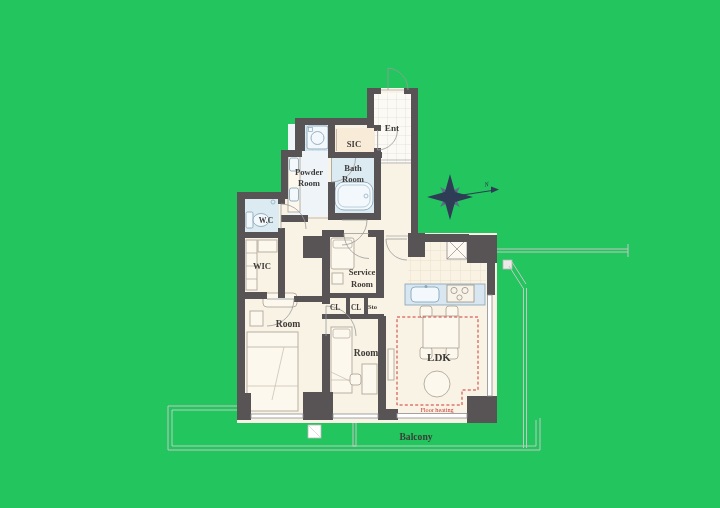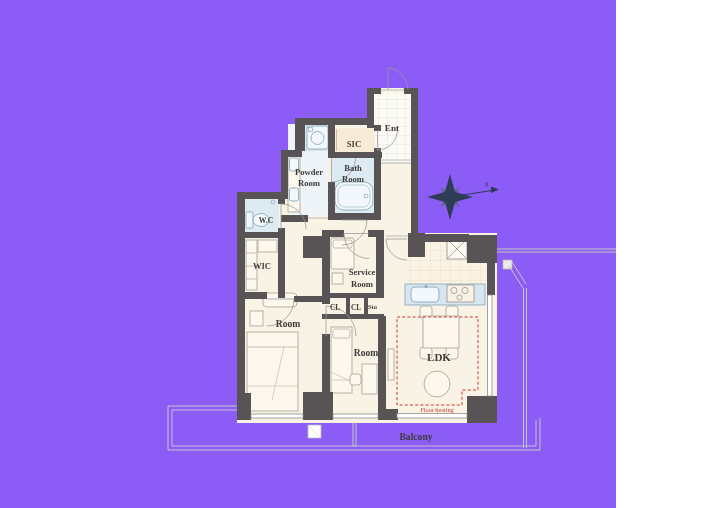--- a/index.html
+++ b/index.html
@@ -1,16 +1,16 @@
 <!DOCTYPE html>
 <html style="--wall: #585455; --floor_cream: #f9f3e5; --floor_sic: #f8ecd8; --floor_wet: #dcebf2; --floor_powder: #eef4f8; --counter_blue: #d7e6f0; --accent_red: #cd3a32; --compass: #2e3c55; --text: #3f3b39;"><head>
 <meta charset="utf-8">
 <style>
   html,body{margin:0;padding:0;background:#fff;}
-  .stage{position:relative;width:616px;height:508px;background:#8b5cf6;overflow:hidden;
+  .stage{position:relative;width:720px;height:508px;background:#22c55e;overflow:hidden;
          font-family:"Liberation Serif","DejaVu Serif",serif;}
   svg{position:absolute;left:0;top:0;}
   
   .wall{fill:var(--wall,#585455);}
   .floor-cream{fill:var(--floor_cream,#f9f3e5);}
   .floor-sic{fill:var(--floor_sic,#f8ecd8);}
   .floor-wet{fill:var(--floor_wet,#dcebf2);}
   .floor-powder{fill:var(--floor_powder,#eef4f8);}
   .counter{fill:var(--counter_blue,#d7e6f0);stroke:#86a4b6;stroke-width:.8;}
   .furn{fill:#fcf8ee;stroke:#b1a89a;stroke-width:.9;}

